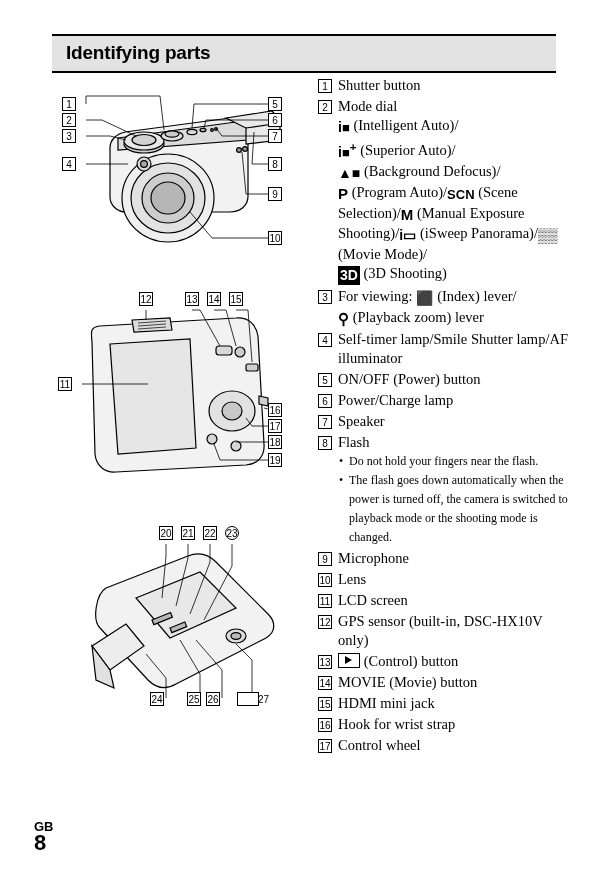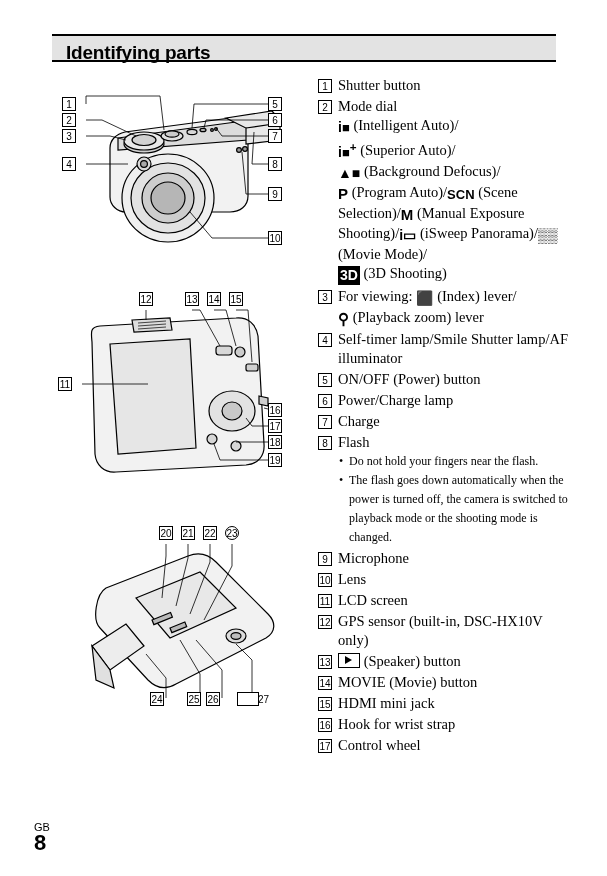--- a/index.html
+++ b/index.html
@@ -19,21 +19,21 @@
     position: relative;
     width: 607px;
     height: 876px;
   }
   
   .title-bar {
     position: absolute;
     left: 52px;
     top: 34px;
     width: 504px;
-    height: 28px;
+    height: 39px;
     background: #e3e3e3;
     border-top: 2px solid #000;
     border-bottom: 2px solid #000;
     box-sizing: border-box;
   }
   .title-bar .title-text {
     position: absolute;
     left: 14px;
     top: 6px;
     font-family: "Liberation Sans", sans-serif;
@@ -124,23 +124,24 @@
     border-bottom: 4px solid transparent;
   }
   
   .footer {
     position: absolute;
     left: 34px;
     bottom: 22px;
   }
   .footer .gb {
     font-family: "Liberation Sans", sans-serif;
-    font-size: 11px;
+    font-size: 13px;
     display: block;
     line-height: 10px;
+    font-weight: bold;
   }
   .footer .pg {
     font-family: "Liberation Sans", sans-serif;
     font-size: 22px;
     font-weight: bold;
     display: block;
     line-height: 22px;
   }
   
   .cal {
@@ -344,21 +345,21 @@
       <div class="part-text">ON/OFF (Power) button</div>
     </div>
 
     <div class="part-row">
       <div class="num-box">6</div>
       <div class="part-text">Power/Charge lamp</div>
     </div>
 
     <div class="part-row">
       <div class="num-box">7</div>
-      <div class="part-text">Charge</div>
+      <div class="part-text">Speaker</div>
     </div>
 
     <div class="part-row">
       <div class="num-box">8</div>
       <div class="part-text">
         <span>Flash</span>
         <ul class="sub-list">
             <li>Do not hold your fingers near the flash.</li>
             <li>The flash goes down automatically when the power is turned off, the camera is switched to playback mode or the shooting mode is changed.</li>
           </ul>
@@ -382,21 +383,21 @@
 
     <div class="part-row">
       <div class="num-box">12</div>
       <div class="part-text">GPS sensor (built-in, DSC-HX10V only)</div>
     </div>
 
     <div class="part-row">
       <div class="num-box">13</div>
       <div class="part-text">
         <span class="ic-play"></span>
-        <span>(Speaker) button</span>
+        <span>(Control) button</span>
       </div>
     </div>
 
     <div class="part-row">
       <div class="num-box">14</div>
       <div class="part-text">MOVIE (Movie) button</div>
     </div>
 
     <div class="part-row">
       <div class="num-box">15</div>

